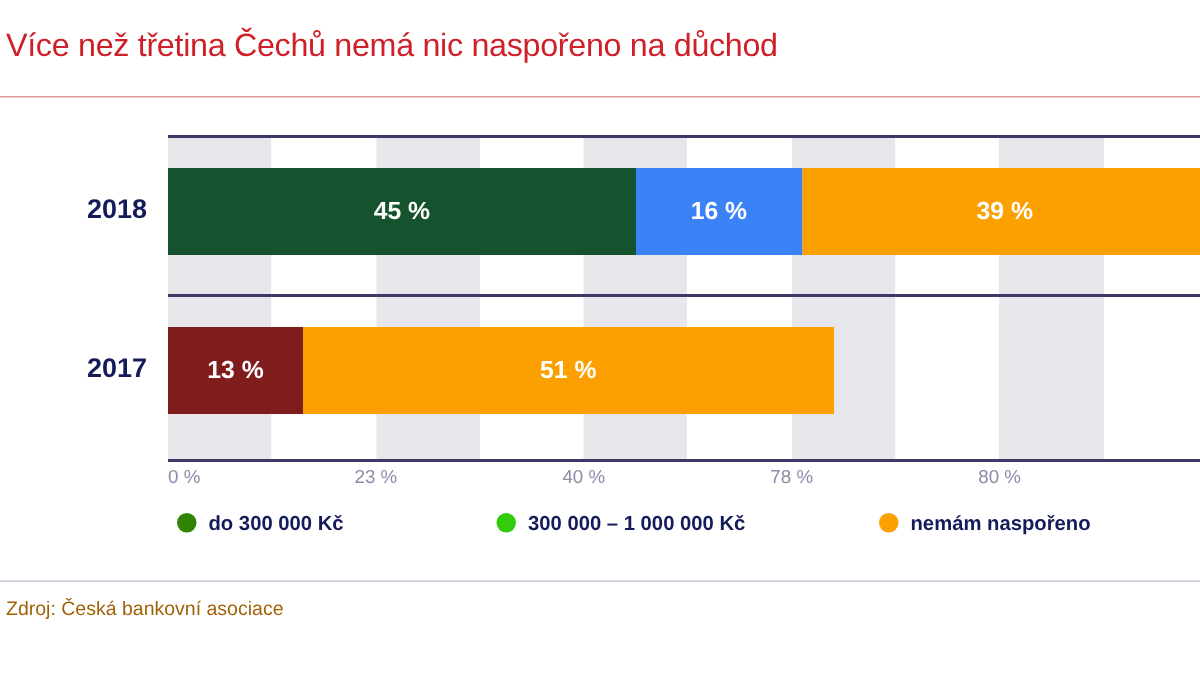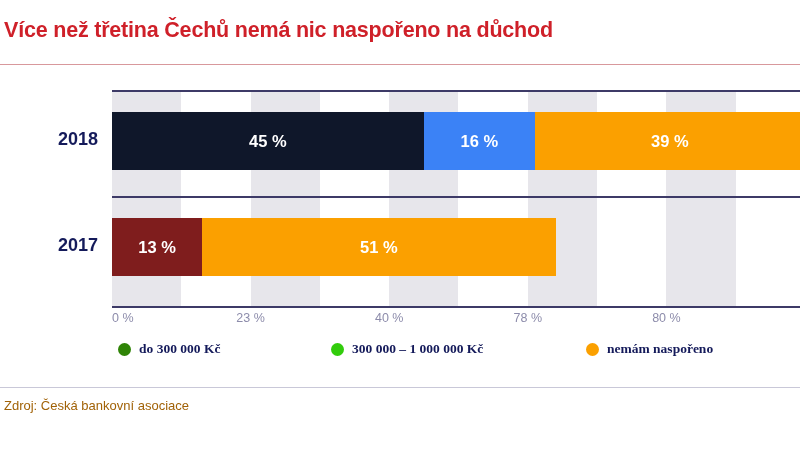--- a/index.html
+++ b/index.html
@@ -14,21 +14,21 @@
     overflow: hidden;
     position: relative;
   }
 
   
   .title {
     position: absolute;
     left: 4px;
     top: 18px;
     font-size: 21.5px;
-    font-weight: bold;
+    font-weight: normal;
     color: #cf2029;
     letter-spacing: -0.2px;
     white-space: nowrap;
   }
   .title-rule {
     position: absolute;
     left: 0;
     top: 64px;
     width: 800px;
     height: 1px;
@@ -146,21 +146,20 @@
     width: 13px;
     height: 13px;
     border-radius: 50%;
     margin-right: 8px;
     flex: none;
   }
   .legend-text {
     font-size: 13.5px;
     font-weight: bold;
     color: #141a5a;
-    font-family: Liberation Serif, serif;
   }
 
   
   .source-rule {
     position: absolute;
     left: 0;
     top: 387px;
     width: 800px;
     height: 1px;
     background: #c9c8d8;
@@ -192,21 +191,21 @@
     <div class="band plain"></div>
     <div class="band shaded"></div>
     <div class="band plain"></div>
   </div>
 
   <div class="plot-rule top"></div>
   <div class="plot-rule middle"></div>
   <div class="plot-rule bottom"></div>
 
   <div class="bar-row row-2018">
-    <div class="seg" style="width: 45%; background: #0f172a;">45 %</div>
+    <div class="seg" style="width: 45%; background: #14532d;">45 %</div>
     <div class="seg" style="width: 16%; background: #3b82f6;">16 %</div>
     <div class="seg" style="width: 39%; background: rgb(251, 160, 0);">39 %</div>
   </div>
 
   <div class="bar-row row-2017">
     <div class="seg" style="width: 13%; background: #7f1d1d;">13 %</div>
     <div class="seg" style="width: 51%; background: rgb(251, 160, 0);">51 %</div>
   </div>
 </div>
 

